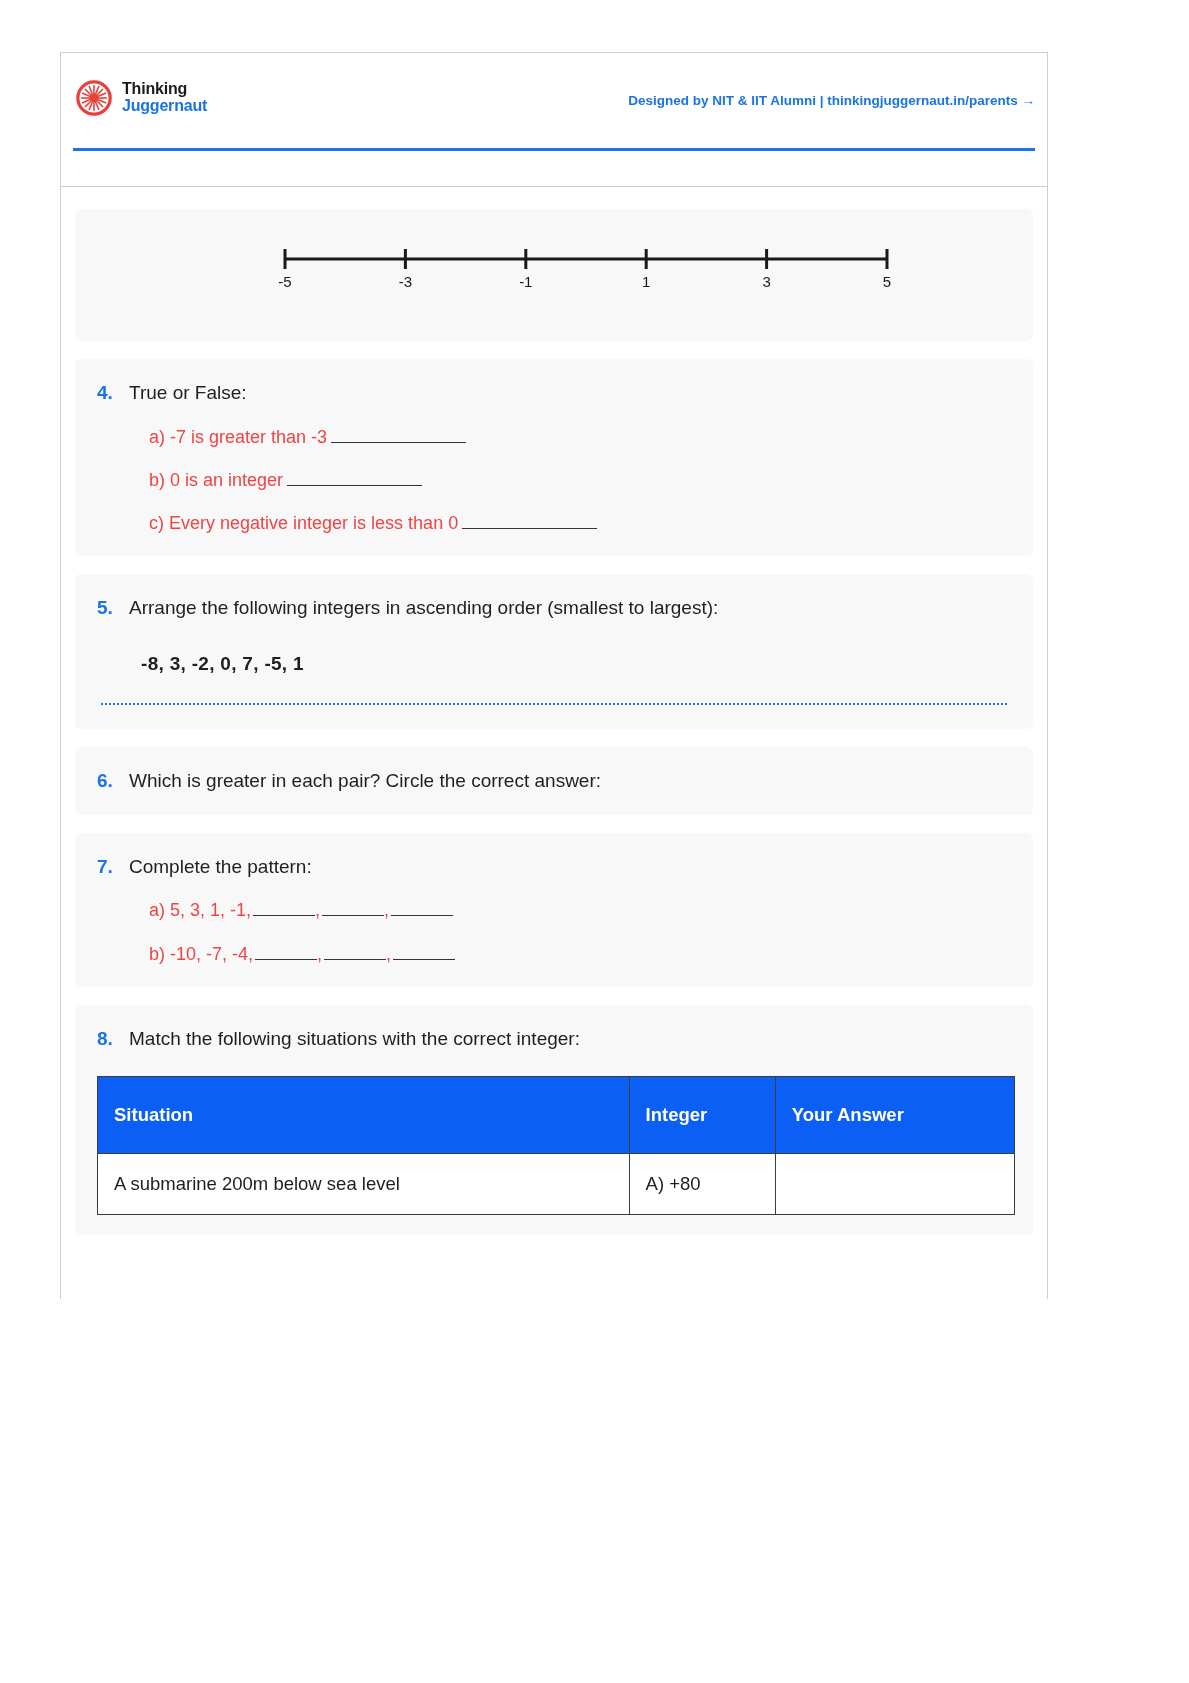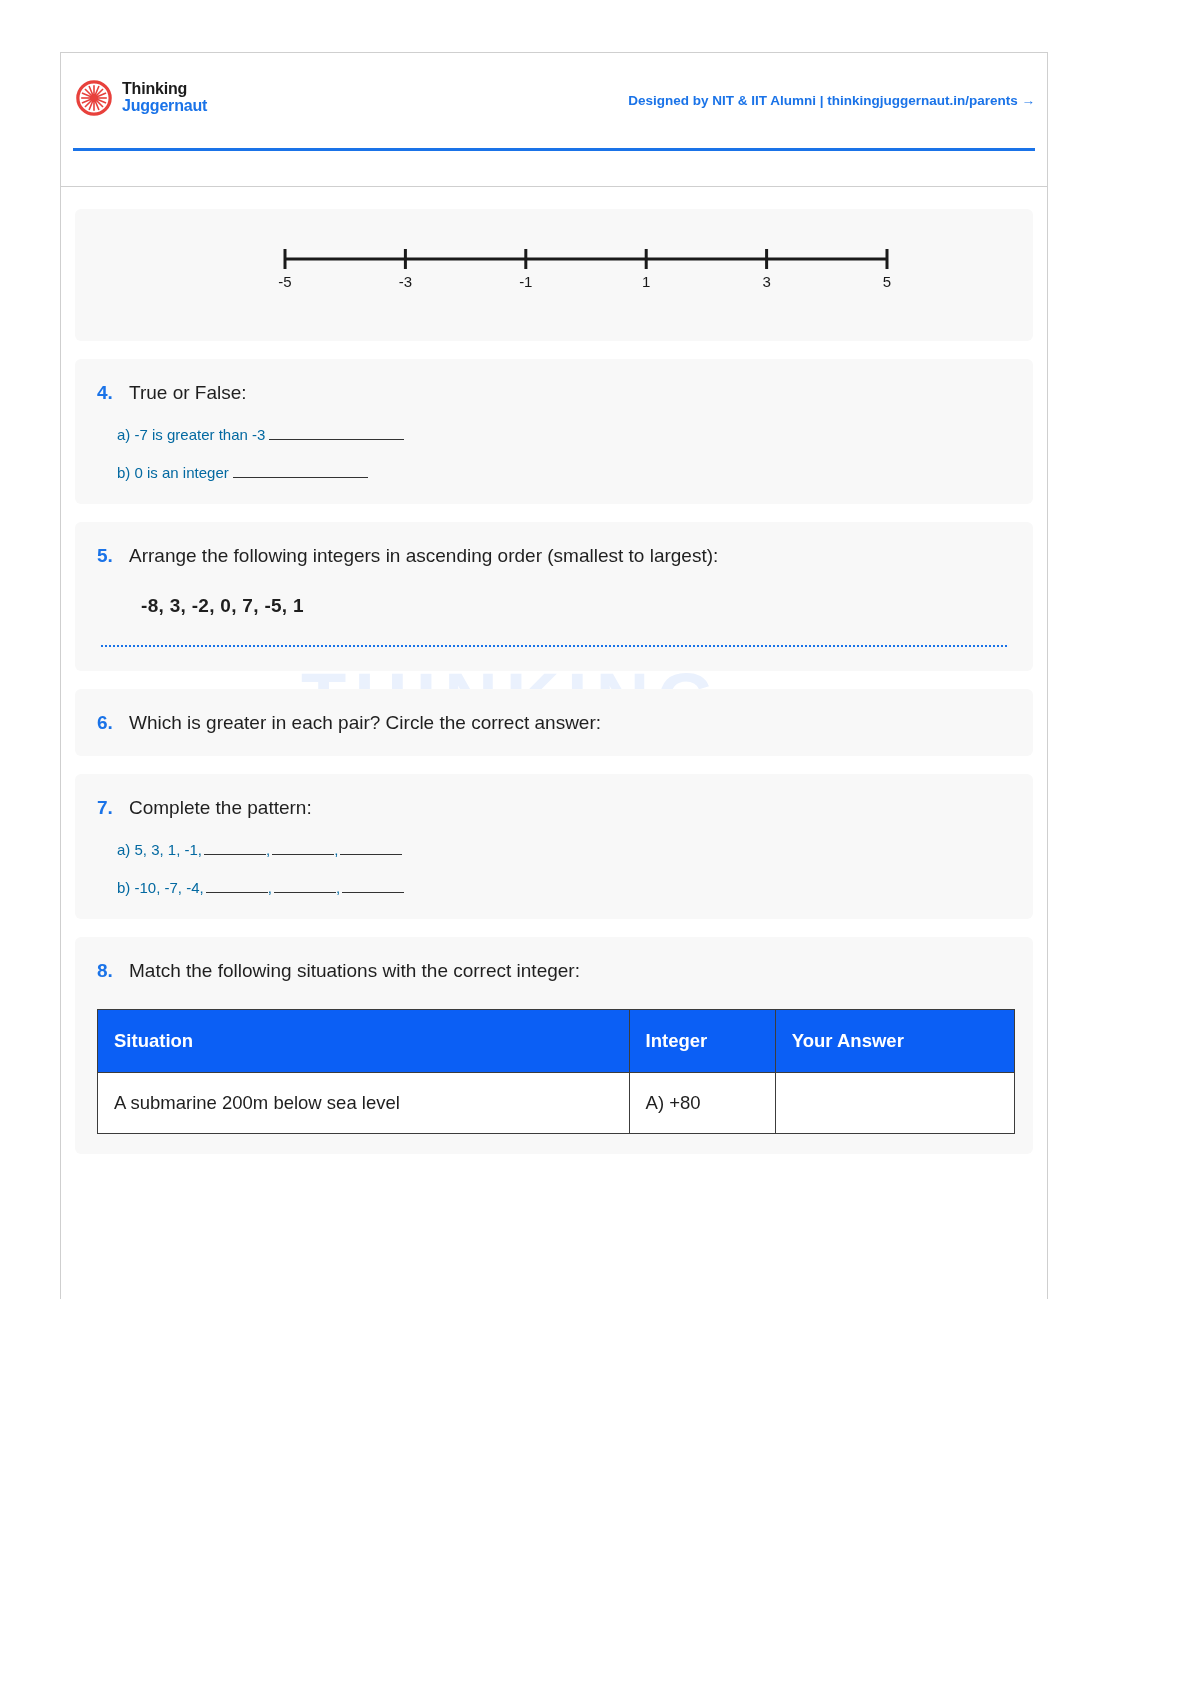--- a/index.html
+++ b/index.html
@@ -126,40 +126,40 @@
     font-size: 19px;
     min-width: 22px;
     line-height: 1.45;
   }
   .q-text {
     font-size: 19px;
     color: #1f1f1f;
     line-height: 1.45;
   }
   .sub {
-    font-size: 15px;
-    color: #0369a1;
-    margin-left: 20px;
+    font-size: 18px;
+    color: #ef4444;
+    margin-left: 52px;
     margin-top: 17px;
     line-height: 1.45;
   }
   .sub-inline {
     font-size: 18.5px;
     color: #1f1f1f;
     margin-left: 44px;
     margin-top: 22px;
     line-height: 1.45;
   }
   .sub-inline span.item { margin-right: 26px; }
   .answer-bold {
     font-size: 19px;
     font-weight: bold;
     color: #1f1f1f;
     margin-left: 44px;
-    margin-top: 25px;
+    margin-top: 32px;
     letter-spacing: 0.3px;
   }
   .blank {
     display: inline-block;
     border-bottom: 1.6px solid #333;
     width: 135px;
     vertical-align: baseline;
     margin-left: 4px;
   }
   .blank.short {
@@ -182,21 +182,21 @@
     width: 918px;
     border-collapse: collapse;
     table-layout: fixed;
   }
   .match-table th {
     background: #0b5ff5;
     color: #ffffff;
     font-size: 18.5px;
     font-weight: bold;
     text-align: left;
-    padding: 20px 16px;
+    padding: 27px 16px;
     border: 1px solid #3c3c3c;
     margin-left: 46px;
   }
   .match-table td {
     font-size: 18.5px;
     color: #1f1f1f;
     padding: 19px 16px;
     border: 1px solid #3c3c3c;
     background: #ffffff;
   }
@@ -269,20 +269,23 @@
         <div class="q">
           <div class="q-num">4.</div>
           <div class="q-text">True or False:</div>
         </div>
         <div class="sub">
           <span>a) -7 is greater than -3</span><span class="blank"></span>
         </div>
         <div class="sub">
           <span>b) 0 is an integer</span><span class="blank"></span>
         </div>
+        <div class="sub">
+          <span>c) Every negative integer is less than 0</span><span class="blank"></span>
+        </div>
       </div>
 
       <div class="card">
         <div class="q">
           <div class="q-num">5.</div>
           <div class="q-text">Arrange the following integers in ascending order (smallest to largest):</div>
         </div>
         <div class="answer-bold">-8, 3, -2, 0, 7, -5, 1</div>
         <div class="dotted-divider"></div>
       </div>

